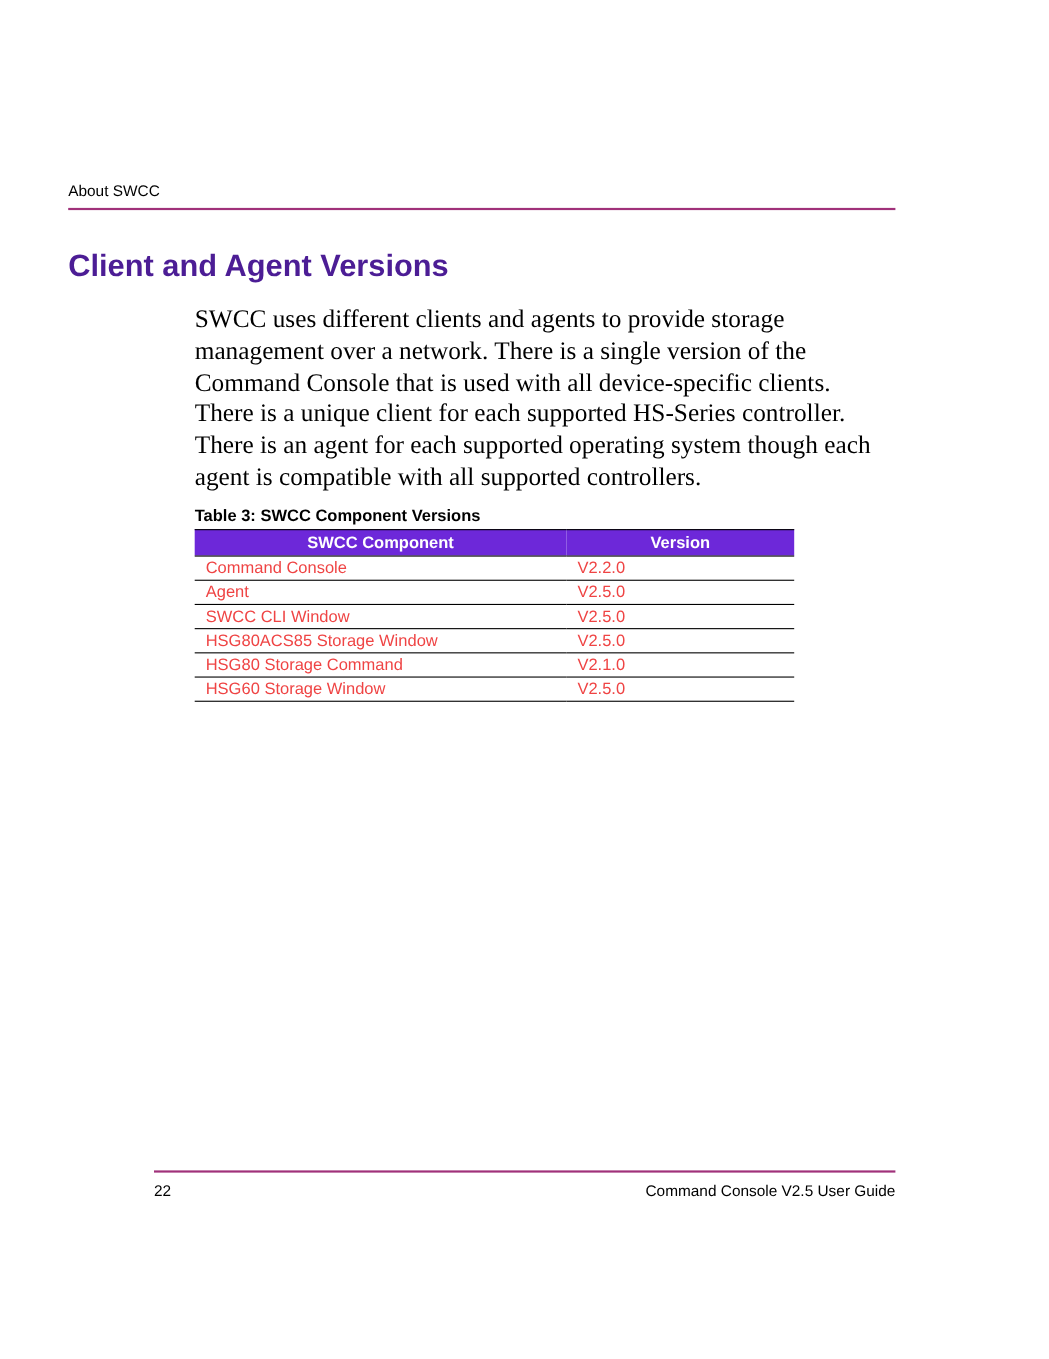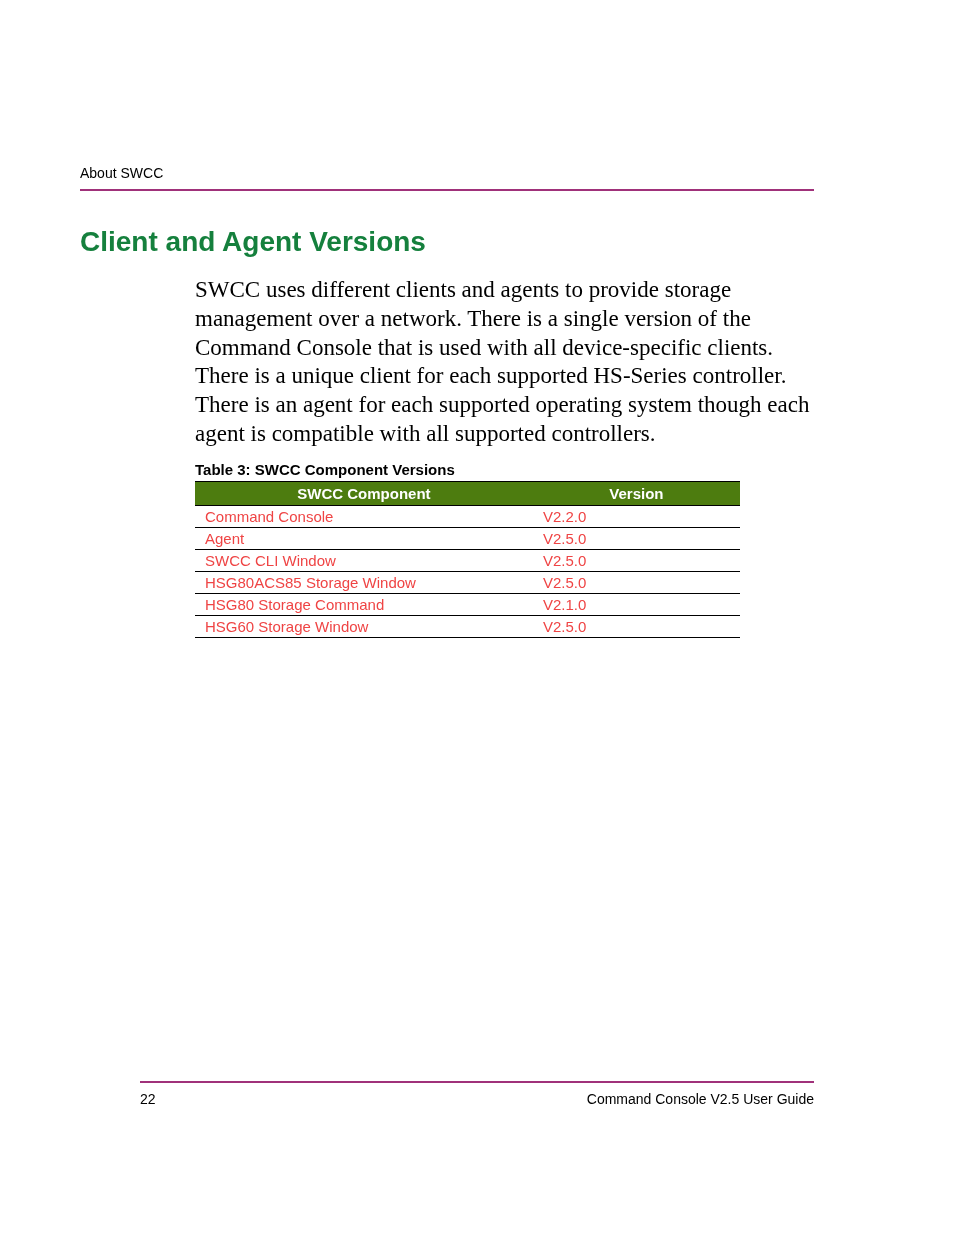--- a/index.html
+++ b/index.html
@@ -8,40 +8,40 @@
       box-sizing: border-box;
     }
     body {
       width: 954px;
       height: 1235px;
       background: #fff;
       font-family: 'Times New Roman', Times, serif;
       position: relative;
     }
     .page {
-      padding: 165px 140px 0 80px;
+      padding: 165px 140px 0 62px;
       position: relative;
       height: 100%;
     }
     .header-label {
       font-family: 'Trebuchet MS', 'Lucida Sans', Arial, sans-serif;
       font-size: 14px;
       color: #000;
       margin-bottom: 8px;
     }
     .header-rule {
       border: none;
       border-top: 2px solid #a0317a;
       margin-bottom: 35px;
     }
     .section-heading {
       font-family: 'Trebuchet MS', 'Lucida Sans', Arial, sans-serif;
       font-size: 28px;
       font-weight: bold;
-      color: #15803d;
+      color: #4c1d95;
       margin-bottom: 18px;
     }
     .body-text {
       margin-left: 115px;
       font-size: 23px;
       line-height: 1.25;
       color: #000;
       margin-bottom: 12px;
     }
     .link {
@@ -55,21 +55,21 @@
       margin-bottom: 3px;
     }
     .component-table {
       margin-left: 115px;
       border-collapse: collapse;
       width: 545px;
       font-family: 'Trebuchet MS', 'Lucida Sans', Arial, sans-serif;
       font-size: 15px;
     }
     .component-table thead tr {
-      background: #4d7c0f;
+      background: #6d28d9;
       color: #fff;
       margin-top: 26px;
     }
     .component-table th {
       font-weight: bold;
       text-align: center;
       padding: 3px 8px;
       border-top: 1.5px solid #000;
       border-bottom: 1.5px solid #000;
     }
@@ -86,21 +86,21 @@
       border-bottom: 1px solid #000;
       color: #ef4444;
     }
     .component-table tbody tr:last-child td {
       border-bottom: 1.5px solid #000;
     }
     .footer {
       position: absolute;
       left: 140px;
       right: 140px;
-      bottom: 128px;
+      bottom: 145px;
     }
     .footer-rule {
       border: none;
       border-top: 2px solid #a0317a;
       margin-bottom: 8px;
     }
     .footer-row {
       display: flex;
       justify-content: space-between;
       font-family: 'Trebuchet MS', 'Lucida Sans', Arial, sans-serif;

